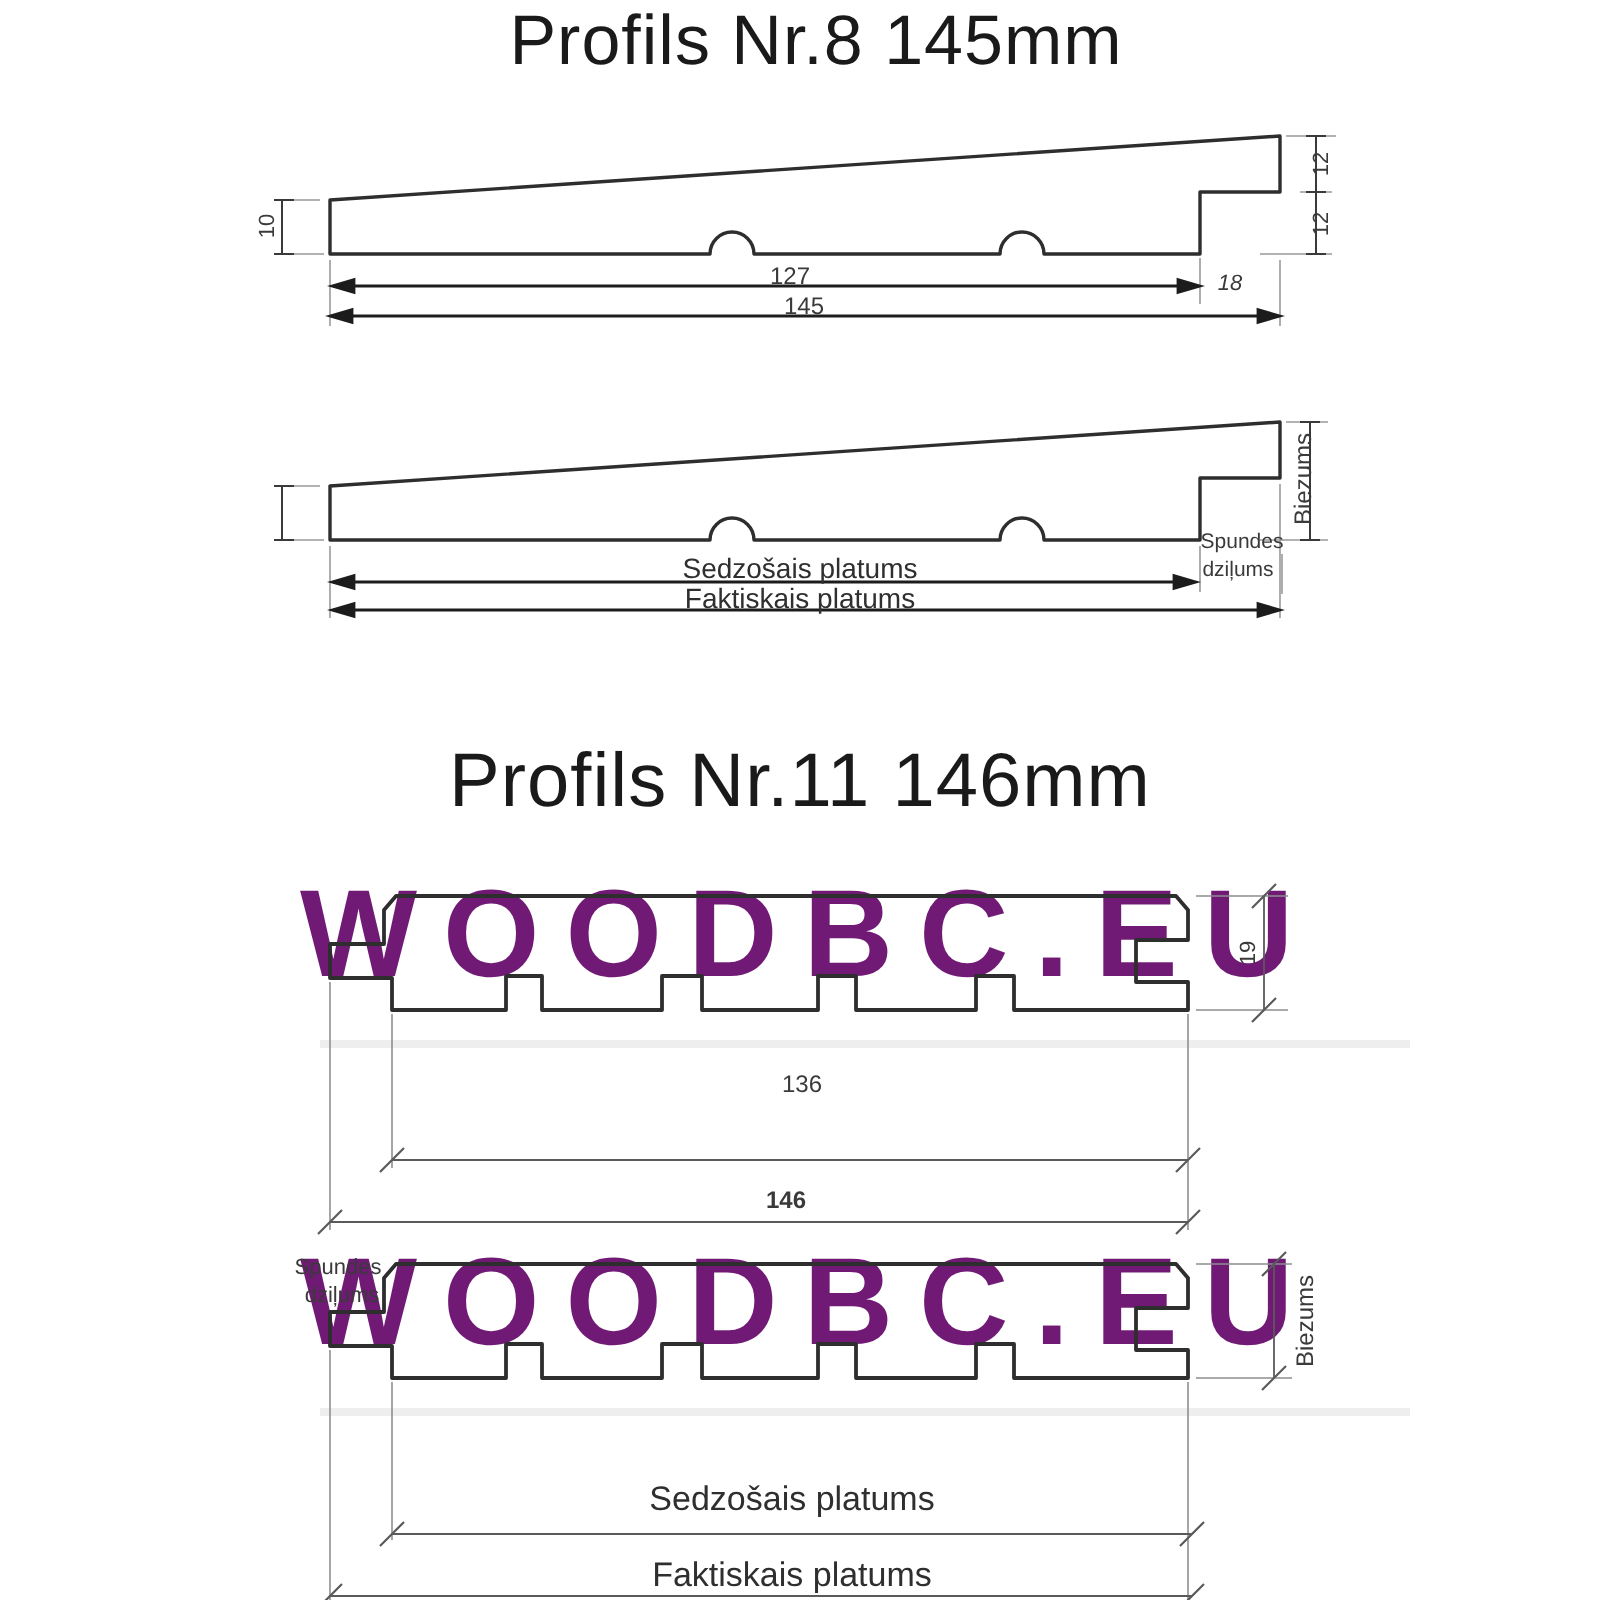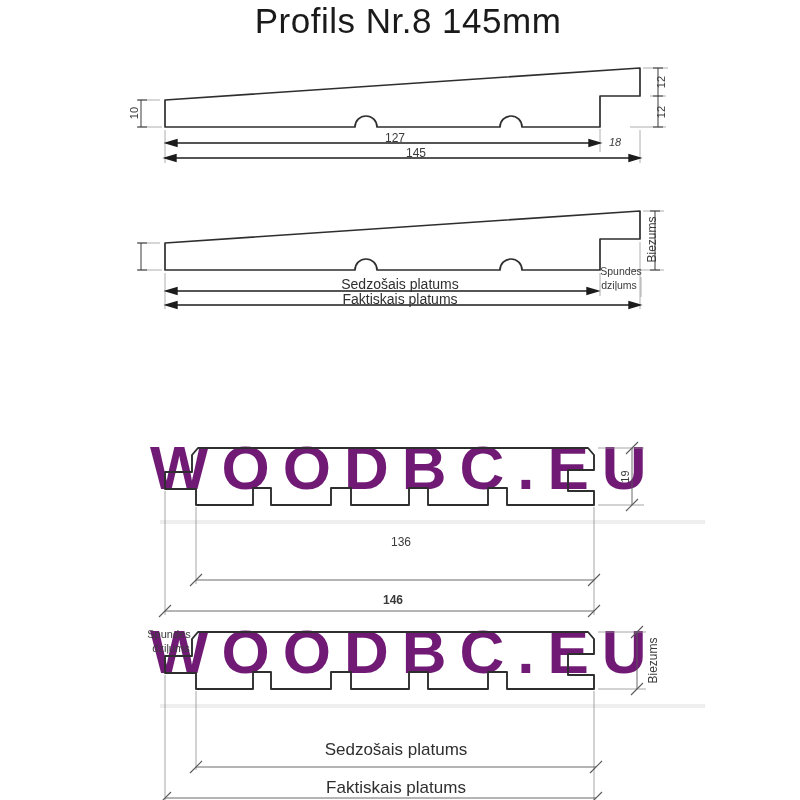--- a/index.html
+++ b/index.html
@@ -128,28 +128,29 @@
     </g>
   </svg>
 
   <div class="abs title" style="left:8px;top:1px;">Profils Nr.8 145mm</div>
 
   <div class="abs dimsmall vtext" style="left:121px;top:106px;width:26px;height:14px;">10</div>
   <div class="abs dimsmall vtext" style="left:649px;top:75px;width:24px;height:14px;">12</div>
   <div class="abs dimsmall vtext" style="left:649px;top:105px;width:24px;height:14px;">12</div>
   <div class="abs dimnum" style="left:365px;top:132px;width:40px;">127</div>
   <div class="abs dimsmall" style="left:600px;top:137px;width:30px;font-style:italic;">18</div>
-  <div class="abs dimnum" style="left:386px;top:147px;width:40px;">145</div>
+  <div class="abs dimnum" style="left:372px;top:147px;width:40px;">145</div>
 
   <div class="abs tiny vtext" style="left:622px;top:233px;width:58px;height:13px;font-size:12px;">Biezums</div>
   <div class="abs tiny" style="left:596px;top:266px;width:50px;">Spundes</div>
   <div class="abs tiny" style="left:594px;top:280px;width:50px;">dziļums</div>
   <div class="abs lbl" style="left:310px;top:277px;width:180px;">Sedzošais platums</div>
   <div class="abs lbl" style="left:310px;top:292px;width:180px;">Faktiskais platums</div>
 
+  <div class="abs title" style="left:0px;top:370px;font-size:38px;">Profils Nr.11 146mm</div>
 
   <div class="abs dimsmall vtext" style="left:613px;top:470px;width:24px;height:13px;">19</div>
   <div class="abs dimnum" style="left:371px;top:536px;width:40px;">136</div>
   <div class="abs dimnum" style="left:363px;top:594px;width:40px;font-weight:bold;">146</div>
 
   <div class="abs tiny" style="left:144px;top:629px;width:50px;font-size:11px;">Spundes</div>
   <div class="abs tiny" style="left:146px;top:643px;width:50px;font-size:11px;">dziļums</div>
   <div class="abs tiny vtext" style="left:623px;top:654px;width:58px;height:13px;font-size:12px;">Biezums</div>
   <div class="abs lblbig" style="left:296px;top:741px;width:200px;">Sedzošais platums</div>
   <div class="abs lblbig" style="left:296px;top:779px;width:200px;">Faktiskais platums</div>

